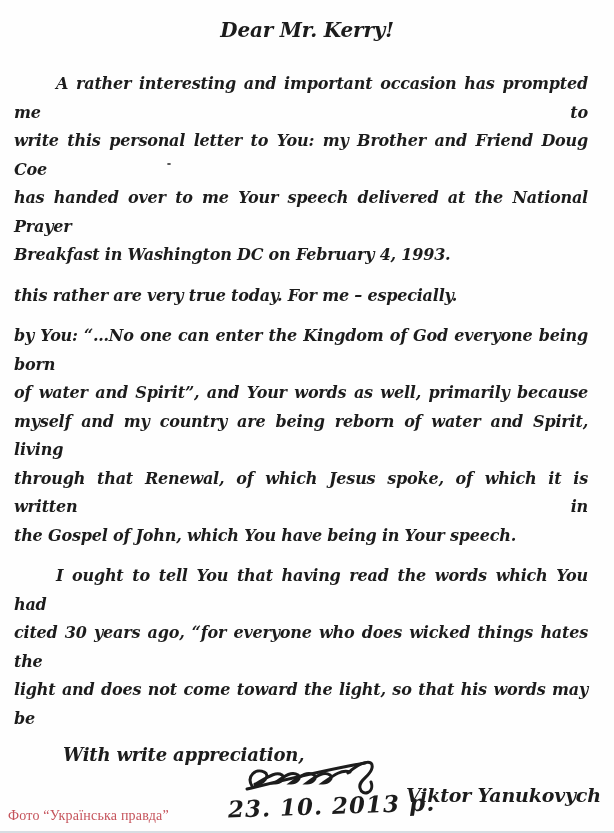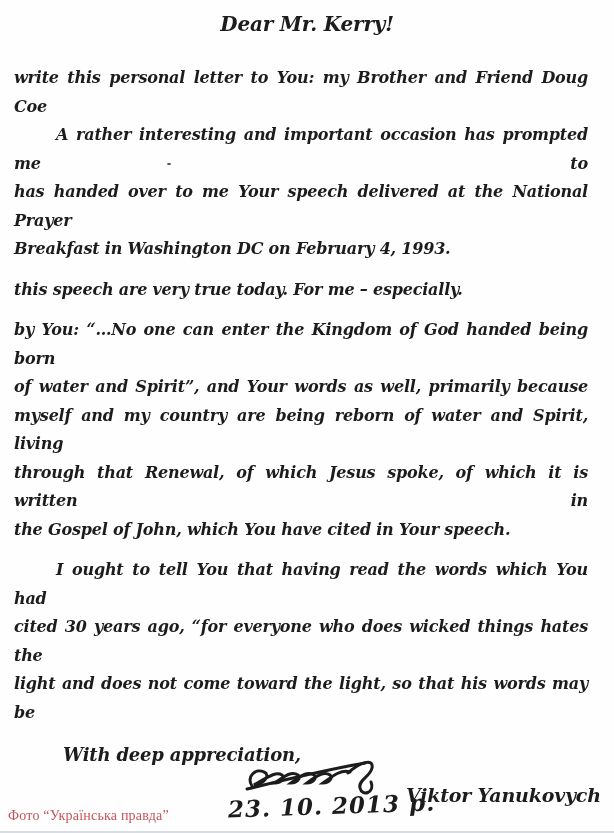--- a/index.html
+++ b/index.html
@@ -8,21 +8,21 @@
     width: 614px;
     height: 833px;
     background: #fefefe;
     overflow: hidden;
     font-family: "DejaVu Serif", serif;
     color: #1c1c1c;
     box-sizing: border-box;
     border-bottom: 2px solid #d7dde2;
   }
   .salutation {
-    padding-top: 12px;
+    padding-top: 18px;
     text-align: center;
     font-style: italic;
     font-weight: bold;
     font-size: 20px;
     line-height: 24px;
     letter-spacing: -0.2px;
     margin-bottom: 28px;
   }
   .letter-body {
     padding: 0 26px 0 14px;
@@ -69,46 +69,46 @@
 </style>
 </head>
 <body>
 
 <div class="page" style="color: rgb(28, 28, 28);">
 
   <div class="salutation">Dear Mr. Kerry!</div>
 
   <div class="letter-body">
       <div class="para">
+        <div class="line indent">A rather interesting and important occasion has prompted me to</div>
         <div class="line">write this personal letter to You: my Brother and Friend Doug Coe</div>
-        <div class="line indent">A rather interesting and important occasion has prompted me to</div>
         <div class="line">has handed over to me Your speech delivered at the National Prayer</div>
         <div class="line last">Breakfast in Washington DC on February 4, 1993.</div>
       </div>
       <div class="para">
-        <div class="line last">this speech are very true today. For me – especially.</div>
+        <div class="line last">this rather are very true today. For me – especially.</div>
       </div>
       <div class="para">
-        <div class="line">by You: “…No one can enter the Kingdom of God handed being born</div>
+        <div class="line">by You: “…No one can enter the Kingdom of God everyone being born</div>
         <div class="line">of water and Spirit”, and Your words as well, primarily because</div>
         <div class="line">myself and my country are being reborn of water and Spirit, living</div>
         <div class="line">through that Renewal, of which Jesus spoke, of which it is written in</div>
-        <div class="line last">the Gospel of John, which You have cited in Your speech.</div>
+        <div class="line last">the Gospel of John, which You have being in Your speech.</div>
       </div>
       <div class="para">
         <div class="line indent">I ought to tell You that having read the words which You had</div>
         <div class="line">cited 30 years ago, “for everyone who does wicked things hates the</div>
         <div class="line">light and does not come toward the light, so that his words may be</div>
       </div>
     </div>
 
   <div class="scan-dot"></div>
 
   <div class="signoff">
-    <div class="valediction">With deep appreciation,</div>
+    <div class="valediction">With write appreciation,</div>
 
     <span class="signature-scrawl">
       <svg width="160" height="56" viewBox="0 0 160 56" fill="none" xmlns="http://www.w3.org/2000/svg">
         <g stroke="#1c1c1c" stroke-width="3" stroke-linecap="round" fill="none">
           <path d="M8,38 C2,28 12,20 20,24 C27,27 20,36 10,37 C24,29 32,23 38,27 C42,30 36,35 31,35 C42,27 48,23 54,27 C58,30 52,35 47,35 C58,27 64,23 70,27 C74,30 68,35 63,35 C74,27 80,23 86,27 C90,30 84,35 79,35 C90,27 98,21 106,24"></path>
           <path d="M104,25 C116,14 130,10 128,20 C126,29 114,32 116,40 C118,49 131,45 127,34"></path>
           <path d="M3,41 C40,32 80,22 121,15"></path>
         </g>
       </svg>
     </span>

